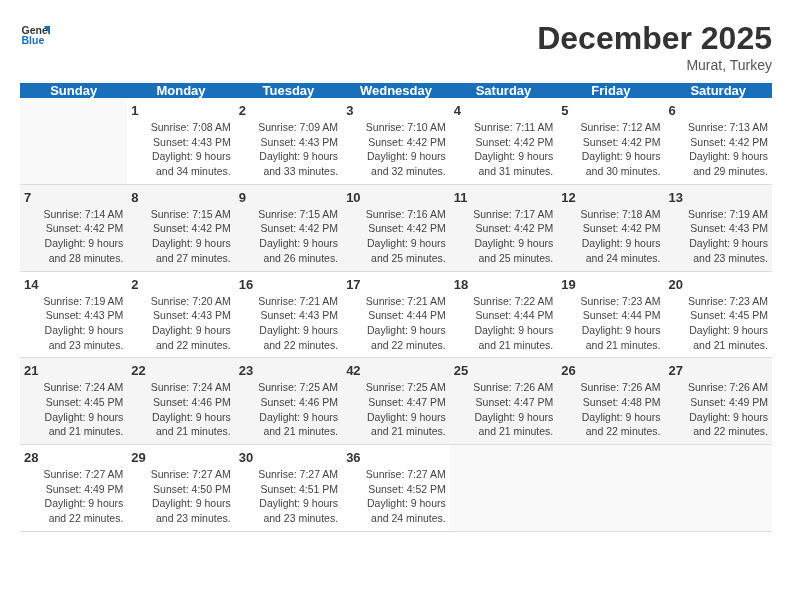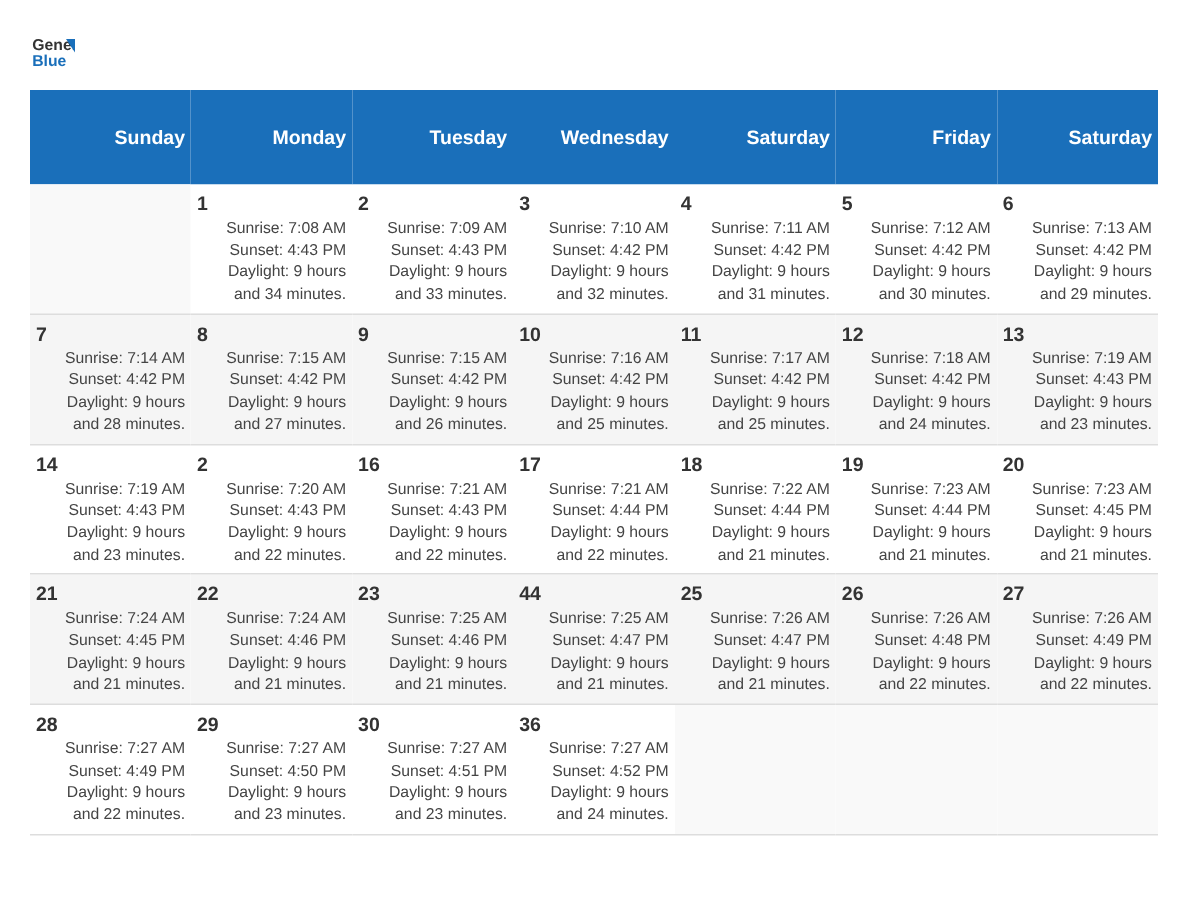--- a/index.html
+++ b/index.html
@@ -38,22 +38,22 @@
       color: #555;
     }
     table {
       width: 100%;
       border-collapse: collapse;
       font-size: 11px;
     }
     thead tr th {
       background-color: #1a6fba;
       color: #fff;
-      padding: 24px 4px;
-      text-align: right;
+      padding: 0 4px;
+      text-align: center;
       font-size: 13px;
       font-weight: bold;
     }
     tbody tr {
       border-bottom: 1px solid #ddd;
     }
     tbody tr:nth-child(odd) {
       background-color: #fff;
     }
     tbody tr:nth-child(even) {
@@ -84,20 +84,24 @@
 </head>
 <body>
 
 <div class="header">
   <div class="logo">
     <svg class="logo-icon" viewBox="0 0 40 40">
       <text x="2" y="18" font-size="14" font-weight="bold" fill="#333">General</text>
       <text x="2" y="32" font-size="14" font-weight="bold" fill="#1a6fba">Blue</text>
       <polygon points="32,8 40,8 40,20" fill="#1a6fba"></polygon>
     </svg>
+  </div>
+  <div class="title-area">
+    <div class="month-title">December 2025</div>
+    <div class="location">Murat, Turkey</div>
   </div>
 </div>
 
 <table>
   <thead>
     <tr>
     <th>Sunday</th>
         <th>Monday</th>
         <th>Tuesday</th>
         <th>Wednesday</th>
@@ -201,21 +205,21 @@
         </td>
         <td>
           <span class="day-number">22</span>
           <div class="day-info">Sunrise: 7:24 AM<br>Sunset: 4:46 PM<br>Daylight: 9 hours<br>and 21 minutes.</div>
         </td>
         <td>
           <span class="day-number">23</span>
           <div class="day-info">Sunrise: 7:25 AM<br>Sunset: 4:46 PM<br>Daylight: 9 hours<br>and 21 minutes.</div>
         </td>
         <td>
-          <span class="day-number">44</span>
+          <span class="day-number">42</span>
           <div class="day-info">Sunrise: 7:25 AM<br>Sunset: 4:47 PM<br>Daylight: 9 hours<br>and 21 minutes.</div>
         </td>
         <td>
           <span class="day-number">25</span>
           <div class="day-info">Sunrise: 7:26 AM<br>Sunset: 4:47 PM<br>Daylight: 9 hours<br>and 21 minutes.</div>
         </td>
         <td>
           <span class="day-number">26</span>
           <div class="day-info">Sunrise: 7:26 AM<br>Sunset: 4:48 PM<br>Daylight: 9 hours<br>and 22 minutes.</div>
         </td>

